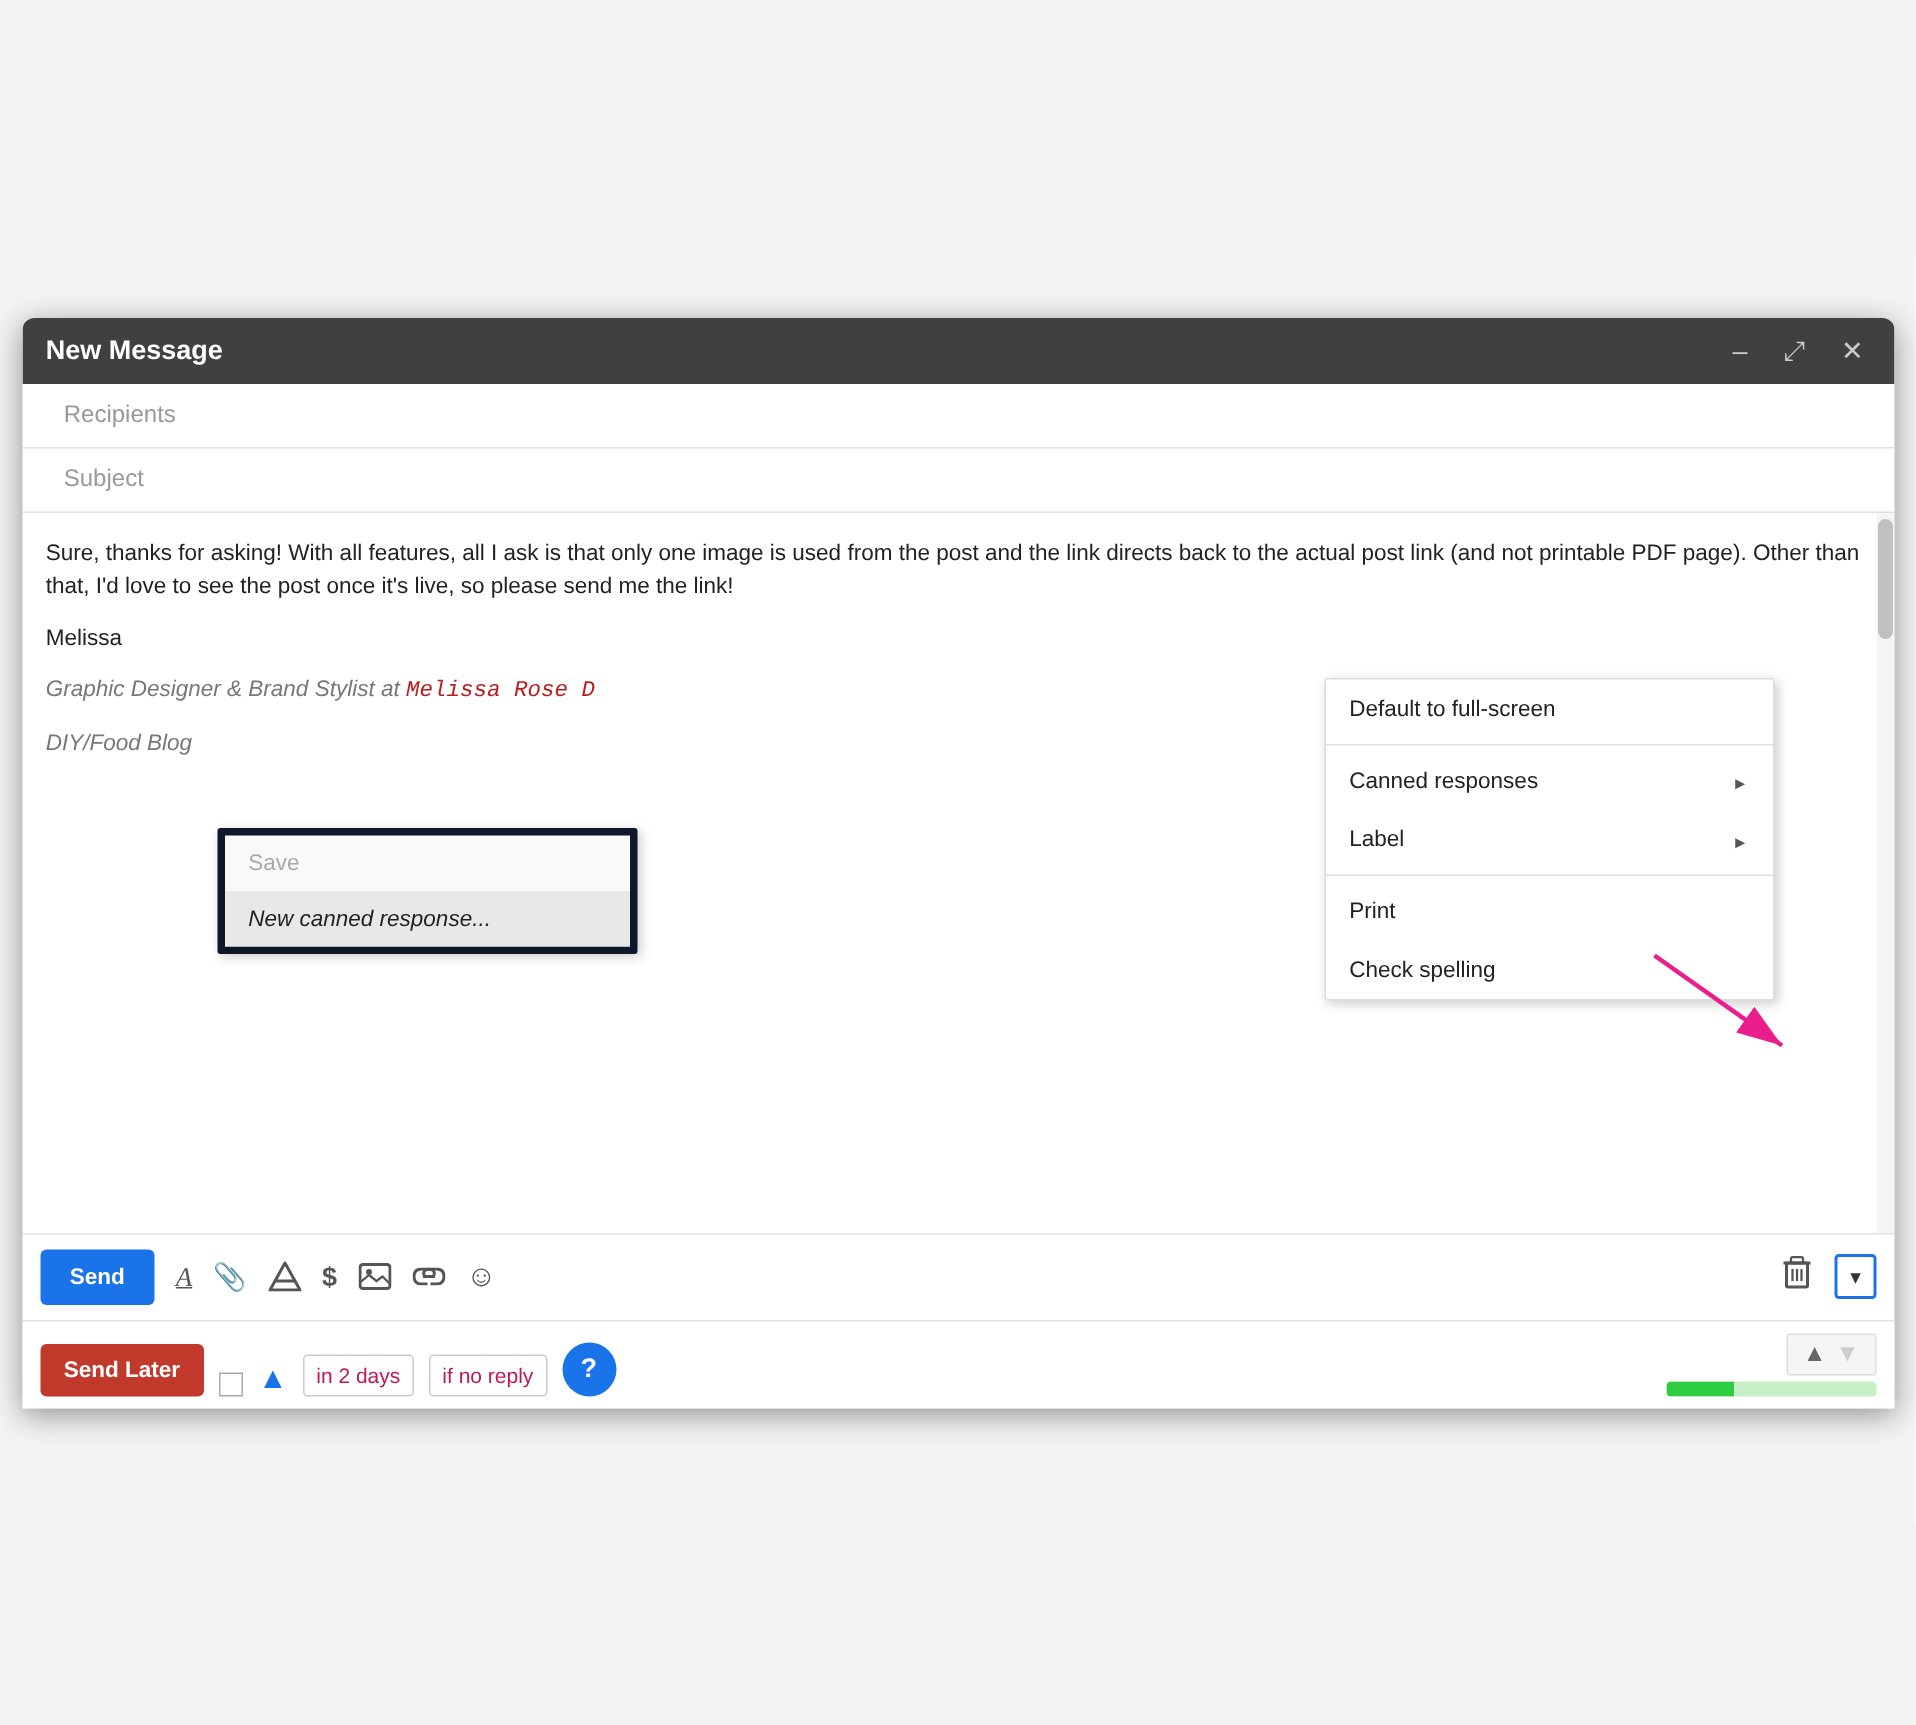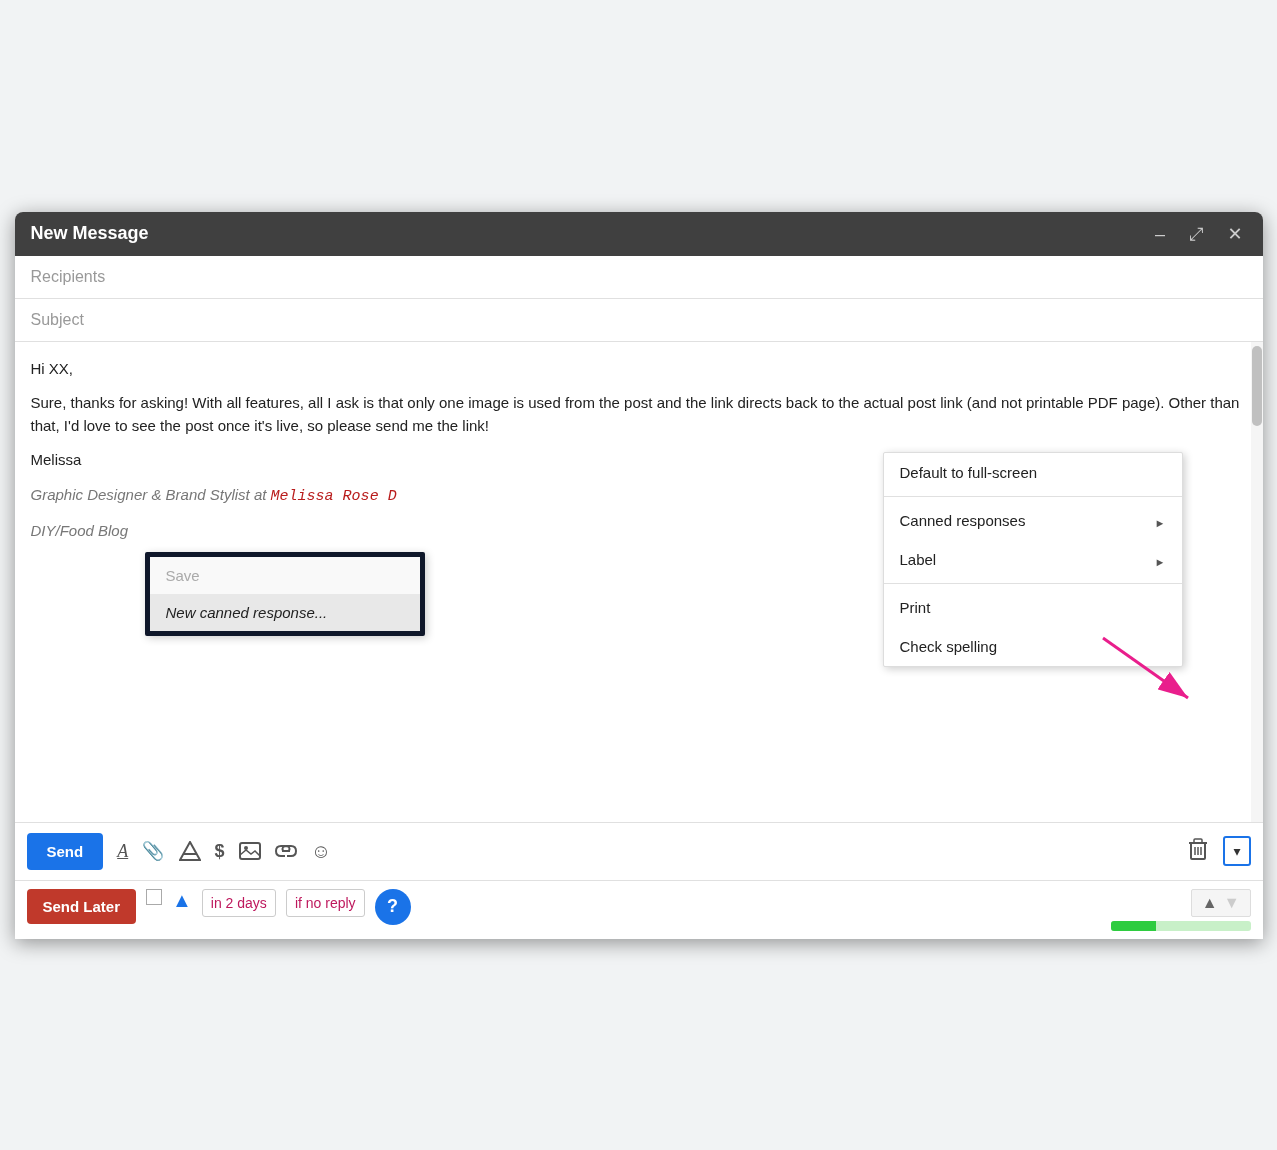--- a/index.html
+++ b/index.html
@@ -50,20 +50,21 @@
     }
     .field-row {
       border-bottom: 1px solid #e0e0e0;
       padding: 12px 16px;
       display: flex;
       align-items: center;
     }
     .field-placeholder {
       color: #999;
       font-size: 16px;
+      margin-left: 12px;
     }
     .body-area {
       flex: 1;
       padding: 16px;
       font-size: 15px;
       color: #222;
       line-height: 1.5;
       min-height: 480px;
       position: relative;
       overflow: hidden;
@@ -195,21 +196,21 @@
       padding: 5px 8px;
       cursor: pointer;
       color: #333;
       font-size: 14px;
       display: flex;
       align-items: center;
       background: #fff;
     }
     .bottom-bar {
       display: flex;
-      align-items: flex-start;
+      align-items: flex-end;
       padding: 8px 12px;
       border-top: 1px solid #e0e0e0;
       gap: 10px;
       background: #fff;
       min-height: 54px;
     }
     .send-later-btn {
       background: #c0392b;
       color: #fff;
       border: none;
@@ -304,21 +305,20 @@
     <span class="field-placeholder">Recipients</span>
   </div>
 
   <div class="field-row">
     <span class="field-placeholder">Subject</span>
   </div>
 
   <div class="body-wrapper">
     <div class="body-area">
       <div class="body-text">
-        <p>Hi XX,</p>
         <p>Sure, thanks for asking! With all features, all I ask is that only one image is used from the post and the link directs back to the actual post link (and not printable PDF page). Other than that, I'd love to see the post once it's live, so please send me the link!</p>
         <p>Melissa</p>
         <p class="signature-role">
           <span>Graphic Designer &amp; Brand Stylist at </span><a class="signature-link" href="#">Melissa Rose D</a>
         </p>
         <p class="signature-role">DIY/Food Blog</p>
       </div>
       <div class="scrollbar-track">
         <div class="scrollbar-thumb"></div>
       </div>

